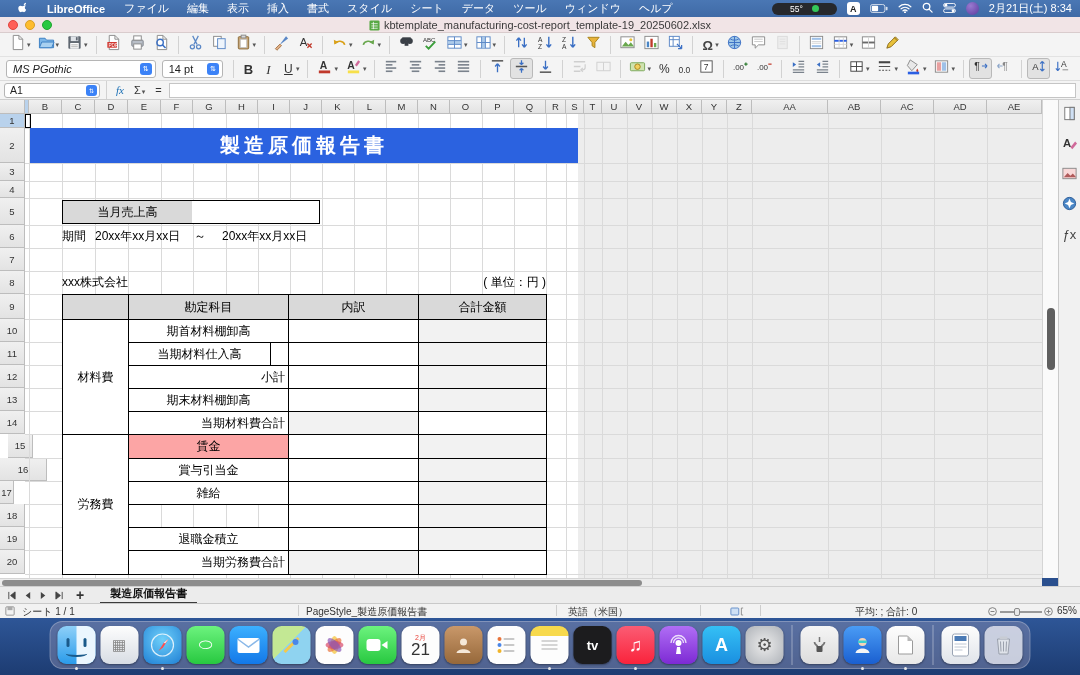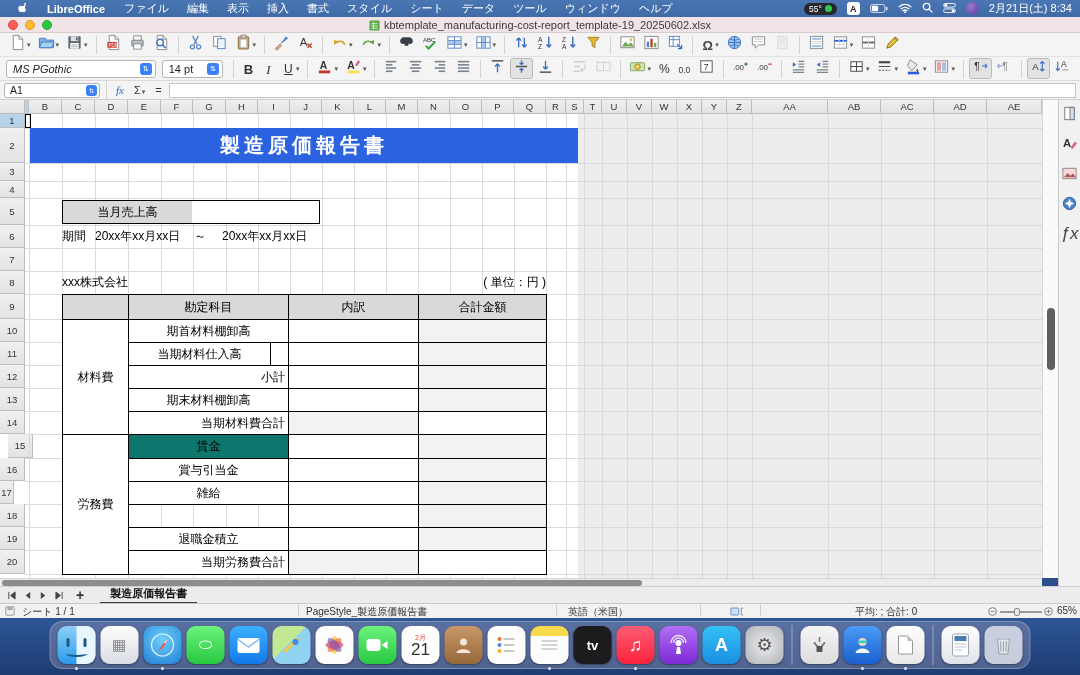--- a/index.html
+++ b/index.html
@@ -4,21 +4,21 @@
 <style>
   *{margin:0;padding:0;box-sizing:border-box}
   html,body{width:1080px;height:675px;overflow:hidden}
   body{font-family:"Liberation Sans","DejaVu Sans",sans-serif;-webkit-font-smoothing:antialiased}
   .page{position:relative;width:1080px;height:675px;background:#2a4f8e;overflow:hidden}
   
   .menubar{position:absolute;left:0;top:0;width:1080px;height:17px;background:linear-gradient(180deg,#4a77b4,#3f6aa6);display:flex;align-items:center;color:#fff;font-size:11px;padding:0 8px;z-index:50}
   .menubar .mitem{padding:0 9px;white-space:nowrap}
   .menubar .appname{font-weight:bold;padding:0 10px}
   .mright{margin-left:auto;display:flex;align-items:center;gap:10px}
-  .pill{background:#26282c;border-radius:7px;padding:0 5px;height:12px;display:flex;align-items:center;gap:3px;font-size:8.5px}
+  .pill{background:#26282c;border-radius:7px;padding:0 18px;height:12px;display:flex;align-items:center;gap:9px;font-size:8.5px}
   .gdot{width:7px;height:7px;border-radius:50%;background:#35c759;display:inline-block}
   .inputsrc{background:#fff;color:#222;width:13px;height:13px;border-radius:3px;font-size:9px;display:flex;align-items:center;justify-content:center;font-weight:bold}
   .avatar{width:13px;height:13px;border-radius:50%;background:radial-gradient(circle at 35% 30%,#9a7ad0,#5a3a9e)}
   .clock{font-size:11px;white-space:nowrap}
   
   .titlebar{position:absolute;left:0;top:17px;width:1080px;height:16px;background:#f1e4e6;border-bottom:1px solid #d9cccd;display:flex;align-items:center;padding:0 8px;z-index:40}
   .tl{width:10px;height:10px;border-radius:50%;margin-right:7px}
   .wtitle{position:absolute;left:0;right:0;text-align:center;font-size:11px;color:#3a3a3a;pointer-events:none}
   .wtitle svg{vertical-align:-2px;margin-right:4px}
   
@@ -627,21 +627,21 @@
       <div class="rowhdr" style="left: 0px; top: 125px; width: 25px; height: 23px;">6</div>
       <div class="rowhdr" style="left: 0px; top: 148px; width: 25px; height: 23px;">7</div>
       <div class="rowhdr" style="left: 0px; top: 171px; width: 25px; height: 23px;">8</div>
       <div class="rowhdr" style="left: 0px; top: 194px; width: 25px; height: 25px;">9</div>
       <div class="rowhdr" style="left: 0px; top: 219px; width: 25px; height: 23px;">10</div>
       <div class="rowhdr" style="left: 0px; top: 242px; width: 25px; height: 23px;">11</div>
       <div class="rowhdr" style="left: 0px; top: 265px; width: 25px; height: 23px;">12</div>
       <div class="rowhdr" style="left: 0px; top: 288px; width: 25px; height: 23px;">13</div>
       <div class="rowhdr" style="left: 0px; top: 311px; width: 25px; height: 23px;">14</div>
       <div class="rowhdr" style="left: 0px; top: 334px; width: 25px; height: 24px; margin-left: 8px;">15</div>
-      <div class="rowhdr" style="left: 0px; top: 358px; width: 25px; height: 23px;">16</div>
+      <div class="rowhdr" style="left: 0px; top: 358px; width: 47px; height: 23px;">16</div>
       <div class="rowhdr" style="left: 0px; top: 381px; width: 14px; height: 23px;">17</div>
       <div class="rowhdr" style="left: 0px; top: 404px; width: 25px; height: 23px;">18</div>
       <div class="rowhdr" style="left: 0px; top: 427px; width: 25px; height: 23px;">19</div>
       <div class="rowhdr" style="left: 0px; top: 450px; width: 25px; height: 24px;">20</div>
       <div class="gline" style="left: 29px; top: 14px; width: 1px; height: 464px;"></div>
       <div class="gline" style="left: 62px; top: 14px; width: 1px; height: 464px;"></div>
       <div class="gline" style="left: 95px; top: 14px; width: 1px; height: 464px;"></div>
       <div class="gline" style="left: 128px; top: 14px; width: 1px; height: 464px;"></div>
       <div class="gline" style="left: 161px; top: 14px; width: 1px; height: 464px;"></div>
       <div class="gline" style="left: 193px; top: 14px; width: 1px; height: 464px;"></div>
@@ -713,21 +713,21 @@
       <div class="cellbox" style="left: 128px; top: 265px; width: 161px; height: 24px; background: rgb(255, 255, 255); border: 1px solid rgb(0, 0, 0); font-size: 12px; justify-content: flex-end; padding-right: 3px;">小計</div>
       <div class="cellbox" style="left: 288px; top: 265px; width: 131px; height: 24px; background: rgb(255, 255, 255); border: 1px solid rgb(0, 0, 0);"></div>
       <div class="cellbox" style="left: 418px; top: 265px; width: 129px; height: 24px; background: rgb(242, 242, 242); border: 1px solid rgb(0, 0, 0);"></div>
       <div class="cellbox" style="left: 128px; top: 288px; width: 161px; height: 24px; background: rgb(255, 255, 255); border: 1px solid rgb(0, 0, 0); font-size: 12px; justify-content: center;">期末材料棚卸高</div>
       <div class="cellbox" style="left: 288px; top: 288px; width: 131px; height: 24px; background: rgb(255, 255, 255); border: 1px solid rgb(0, 0, 0);"></div>
       <div class="cellbox" style="left: 418px; top: 288px; width: 129px; height: 24px; background: rgb(242, 242, 242); border: 1px solid rgb(0, 0, 0);"></div>
       <div class="cellbox" style="left: 128px; top: 311px; width: 161px; height: 24px; background: rgb(255, 255, 255); border: 1px solid rgb(0, 0, 0); font-size: 12px; justify-content: flex-end; padding-right: 3px;">当期材料費合計</div>
       <div class="cellbox" style="left: 288px; top: 311px; width: 131px; height: 24px; background: rgb(242, 242, 242); border: 1px solid rgb(0, 0, 0);"></div>
       <div class="cellbox" style="left: 418px; top: 311px; width: 129px; height: 24px; background: rgb(255, 255, 255); border: 1px solid rgb(0, 0, 0);"></div>
       <div class="cellbox" style="left: 62px; top: 334px; width: 67px; height: 141px; background: rgb(255, 255, 255); border: 1px solid rgb(0, 0, 0); justify-content: center; font-size: 12px;">労務費</div>
-      <div class="cellbox" style="left: 128px; top: 334px; width: 161px; height: 25px; background: #0f766e; border: 1px solid rgb(0, 0, 0); font-size: 12px; justify-content: center;">賃金</div>
+      <div class="cellbox" style="left: 128px; top: 334px; width: 161px; height: 25px; background: #fca5a5; border: 1px solid rgb(0, 0, 0); font-size: 12px; justify-content: center;">賃金</div>
       <div class="cellbox" style="left: 288px; top: 334px; width: 131px; height: 25px; background: rgb(255, 255, 255); border: 1px solid rgb(0, 0, 0);"></div>
       <div class="cellbox" style="left: 418px; top: 334px; width: 129px; height: 25px; background: rgb(242, 242, 242); border: 1px solid rgb(0, 0, 0);"></div>
       <div class="cellbox" style="left: 128px; top: 358px; width: 161px; height: 24px; background: rgb(255, 255, 255); border: 1px solid rgb(0, 0, 0); font-size: 12px; justify-content: center;">賞与引当金</div>
       <div class="cellbox" style="left: 288px; top: 358px; width: 131px; height: 24px; background: rgb(255, 255, 255); border: 1px solid rgb(0, 0, 0);"></div>
       <div class="cellbox" style="left: 418px; top: 358px; width: 129px; height: 24px; background: rgb(242, 242, 242); border: 1px solid rgb(0, 0, 0);"></div>
       <div class="cellbox" style="left: 128px; top: 381px; width: 161px; height: 24px; background: rgb(255, 255, 255); border: 1px solid rgb(0, 0, 0); font-size: 12px; justify-content: center;">雑給</div>
       <div class="cellbox" style="left: 288px; top: 381px; width: 131px; height: 24px; background: rgb(255, 255, 255); border: 1px solid rgb(0, 0, 0);"></div>
       <div class="cellbox" style="left: 418px; top: 381px; width: 129px; height: 24px; background: rgb(242, 242, 242); border: 1px solid rgb(0, 0, 0);"></div>
       <div class="cellbox" style="left: 288px; top: 404px; width: 131px; height: 24px; background: rgb(255, 255, 255); border: 1px solid rgb(0, 0, 0);"></div>
       <div class="cellbox" style="left: 418px; top: 404px; width: 129px; height: 24px; background: rgb(242, 242, 242); border: 1px solid rgb(0, 0, 0);"></div>
@@ -754,21 +754,21 @@
           <path d="M10 13l5-6 2 2-5 6z" fill="#d06a9a"></path>
         </svg></span>
       <span><svg width="17" height="17" viewBox="0 0 18 18">
           <rect x="2" y="3.5" width="14" height="11" fill="#f8d8d8" stroke="#8a8a8a"></rect>
           <path d="M3 13l4-4.5 3 3 2.5-2.5 3.5 4z" fill="#b05a5a"></path>
         </svg></span>
       <span><svg width="17" height="17" viewBox="0 0 18 18">
           <circle cx="9" cy="9" r="6.5" fill="#4a86c6" stroke="#2a5a96"></circle>
           <path d="M9 4l1.5 3.5L14 9l-3.5 1.5L9 14l-1.5-3.5L4 9l3.5-1.5z" fill="#fff"></path>
         </svg></span>
-      <span><span class="txticon" style="font-style:italic;font-size:17px;color:#444">ƒx</span></span>
+      <span><span class="txticon" style="font-size:13px;color:#444">ƒx</span></span>
     </div>
 
   <div class="tabbar">
     <span class="navbtn">
         <svg width="9" height="9" viewBox="0 0 10 10">
           <path d="M2 1v8M9 1L4 5l5 4z" fill="#444" stroke="#444"></path>
         </svg>
       </span>
     <span class="navbtn">
         <svg width="9" height="9" viewBox="0 0 10 10">

